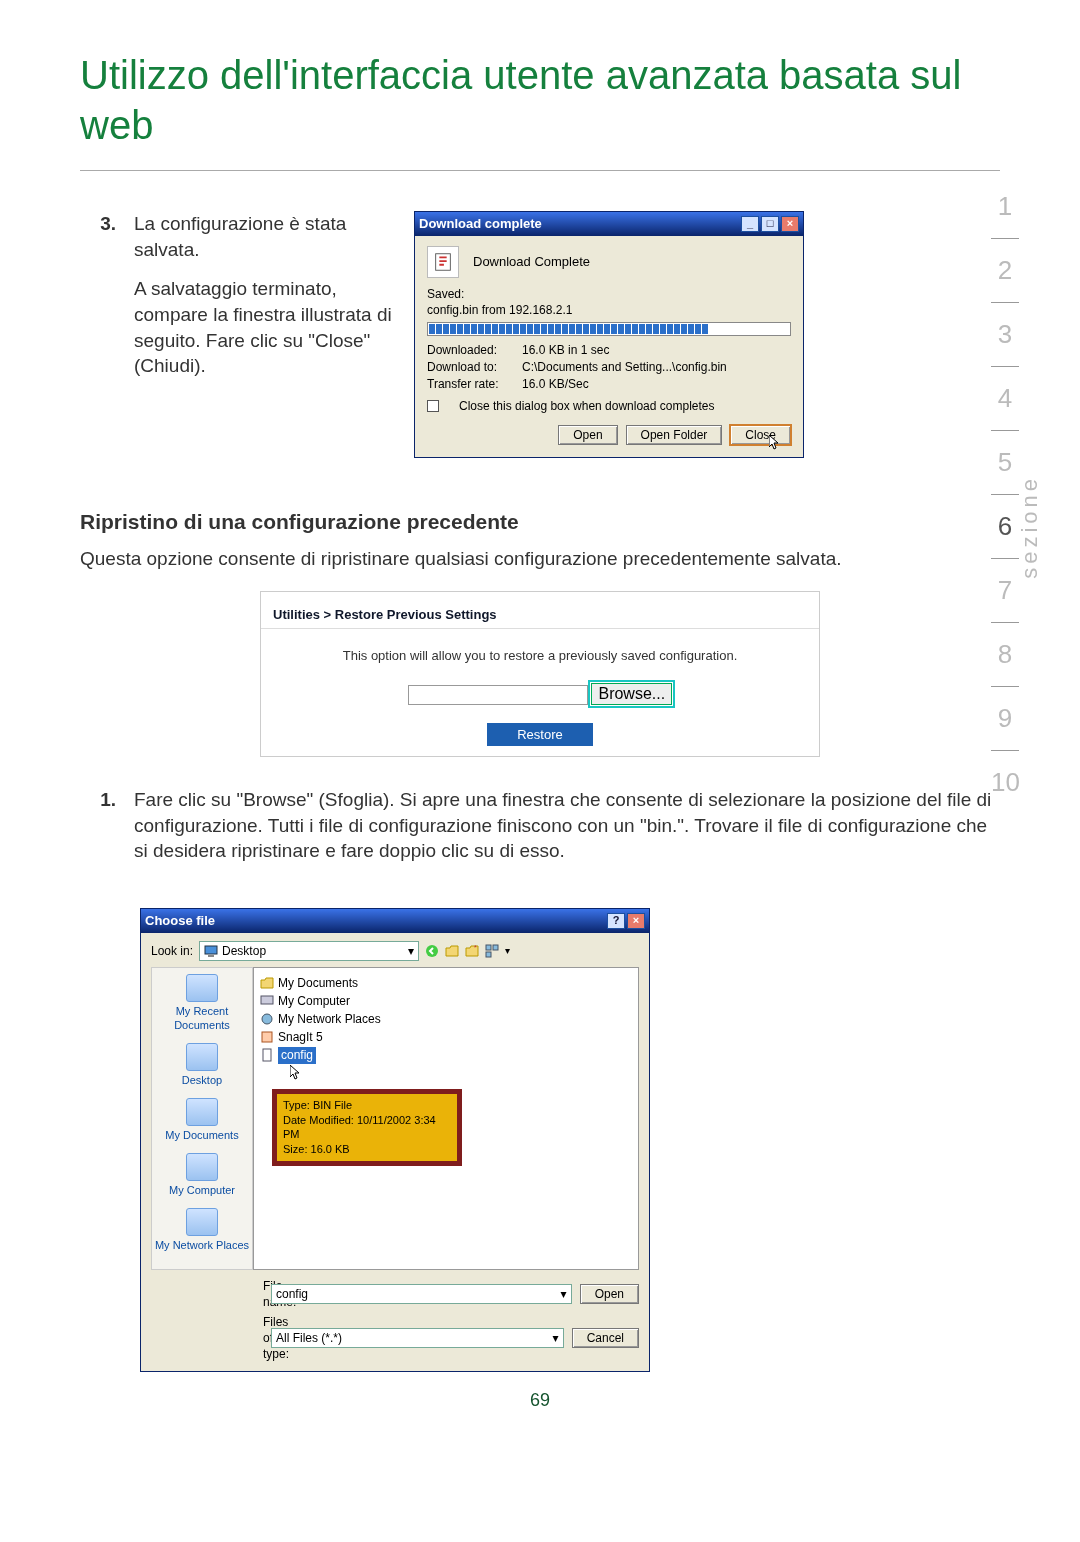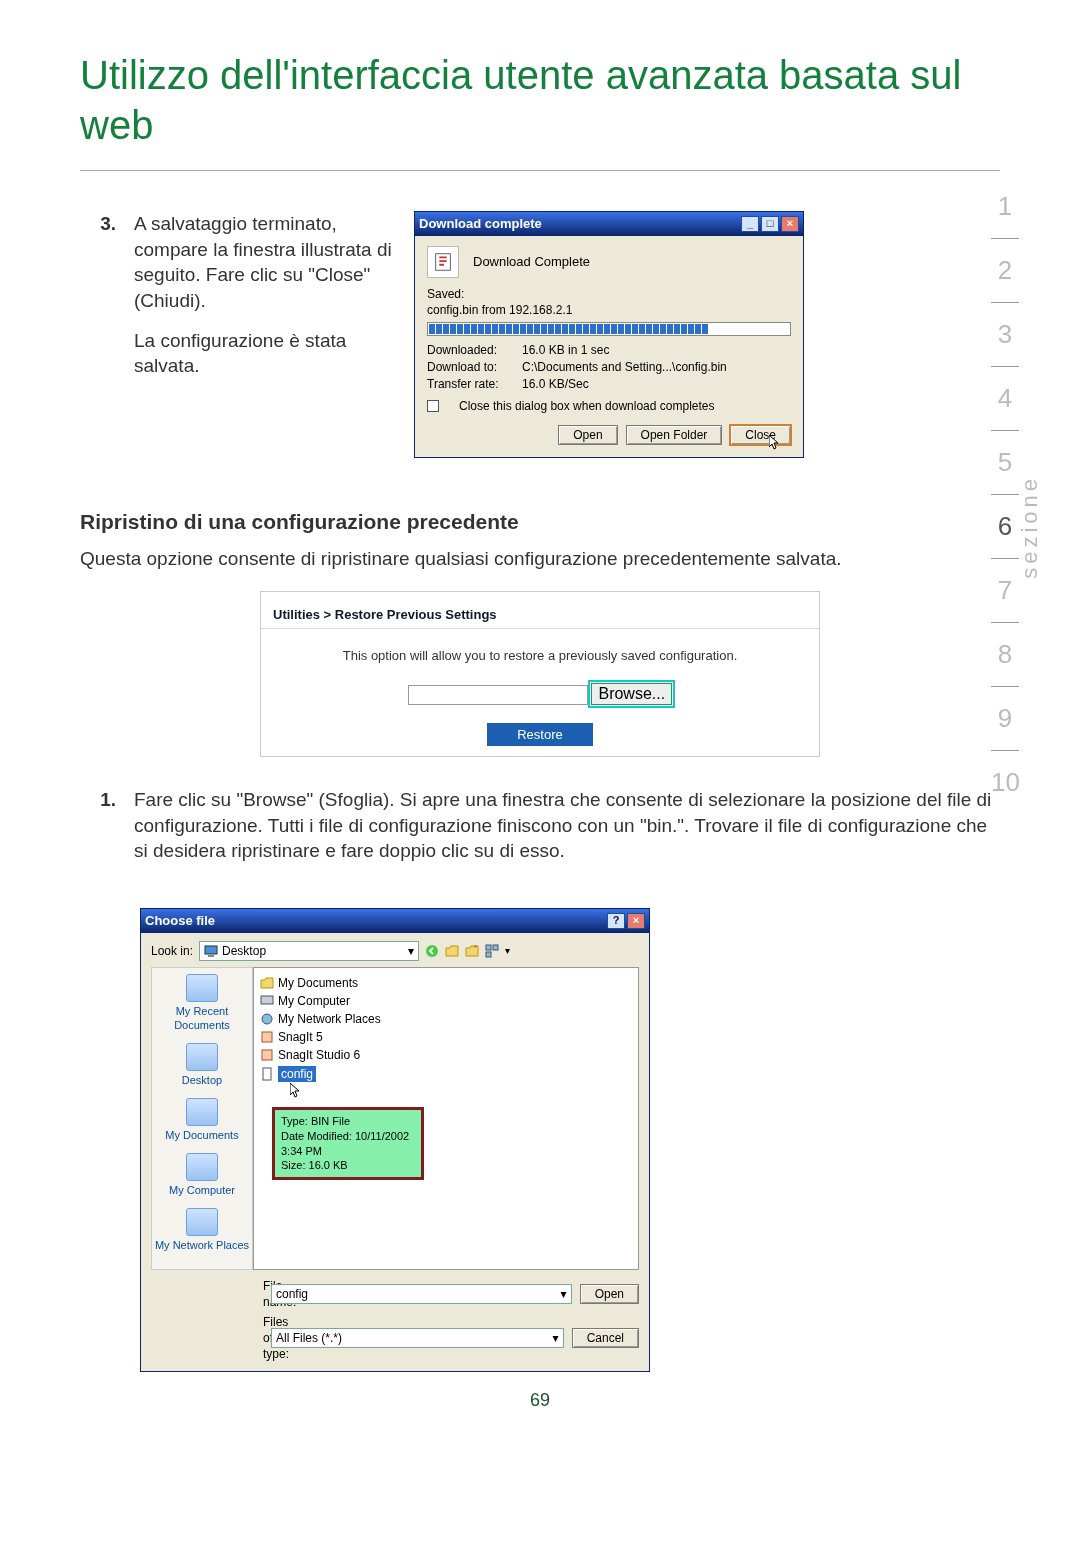--- a/index.html
+++ b/index.html
@@ -122,22 +122,22 @@
     width:102px; background:#f4f3ee; border:1px solid #ccc;
     padding:6px 0; text-align:center; font-size:11px; color:#0b4da2;
   }
   .places .pl { margin-bottom:10px; }
   .places .pl .pic { width:32px; height:28px; margin:0 auto 2px;
     background:linear-gradient(#cfe3ff,#9bc2f0); border:1px solid #6da0e0; border-radius:3px;}
   .file-area { flex:1; background:#fff; border:1px solid #999; padding:6px; font-size:12px;}
   .file-item { display:flex; align-items:center; gap:4px; padding:1px 0;}
   .file-item.sel { background:#2a6fc9; color:#fff; display:inline-flex; padding:0 3px;}
   .tooltip {
-    position:relative; left:12px; top:4px; background:#86efac;
-    border:3px solid #7f1d1d; padding:4px 6px; font-size:11px; width:152px;
+    position:relative; left:12px; top:4px; background:#eab308;
+    border:5px solid #7f1d1d; padding:4px 6px; font-size:11px; width:190px;
   }
   .bottom-rows { margin-top:8px; }
   .bottom-rows .brow { display:flex; align-items:center; gap:8px; margin-top:4px;}
   .bottom-rows .blbl { width:90px; text-align:left; padding-left:112px;}
   .dd { flex:1; height:20px; border:1px solid #7a9; background:#fff; font-size:12px;
         display:flex; align-items:center; justify-content:space-between; padding:0 4px;}
   .side-nav {
     position:absolute; right:45px; top:175px; width:60px;
     text-align:center; font-family: Arial, sans-serif;
   }
@@ -159,22 +159,22 @@
 <body>
 
 <h1 class="page-title">Utilizzo dell'interfaccia utente avanzata basata sul web</h1>
 
 <div class="main">
 
   <div class="step-row">
     <div class="step-num">3.</div>
     <div class="step-side">
       <div class="left-col step-text">
+        <p>La configurazione è stata salvata.</p>
         <p>A salvataggio terminato, compare la finestra illustrata di seguito. Fare clic su "Close" (Chiudi).</p>
-        <p>La configurazione è stata salvata.</p>
       </div>
       <div class="dl-dialog">
         <div class="titlebar">
           <span>Download complete</span>
           <div class="btns">
             <span class="tb-btn">_</span>
             <span class="tb-btn">□</span>
             <span class="tb-btn tb-close">×</span>
           </div>
         </div>
@@ -365,26 +365,20 @@
               <span>My Network Places</span>
             </div>
           <div class="file-item">
               <span class="icon-sm"><svg viewBox="0 0 14 14">
                   <rect x="2" y="2" width="10" height="10" fill="#fca" stroke="#a52"></rect>
                 </svg></span>
               <span>SnagIt 5</span>
             </div>
           <div class="file-item">
               <span class="icon-sm"><svg viewBox="0 0 14 14">
-                  <rect x="2" y="2" width="10" height="10" fill="#fca" stroke="#a52"></rect>
-                </svg></span>
-              <span>SnagIt Studio 6</span>
-            </div>
-          <div class="file-item">
-              <span class="icon-sm"><svg viewBox="0 0 14 14">
                   <rect x="3" y="1" width="8" height="12" fill="#fff" stroke="#556"></rect>
                 </svg></span>
               <span class="file-item sel">config</span>
             </div>
           <svg class="cursor" style="position:relative; left:30px; top:0;" viewBox="0 0 12 16" width="12" height="16">
               <path d="M0 0 L0 12 L3 9 L5 14 L7 13 L5 8 L9 8 Z" fill="#fff" stroke="#000"></path>
             </svg>
           <div class="tooltip">
             <div>Type: BIN File</div>
             <div>Date Modified: 10/11/2002 3:34 PM</div>

